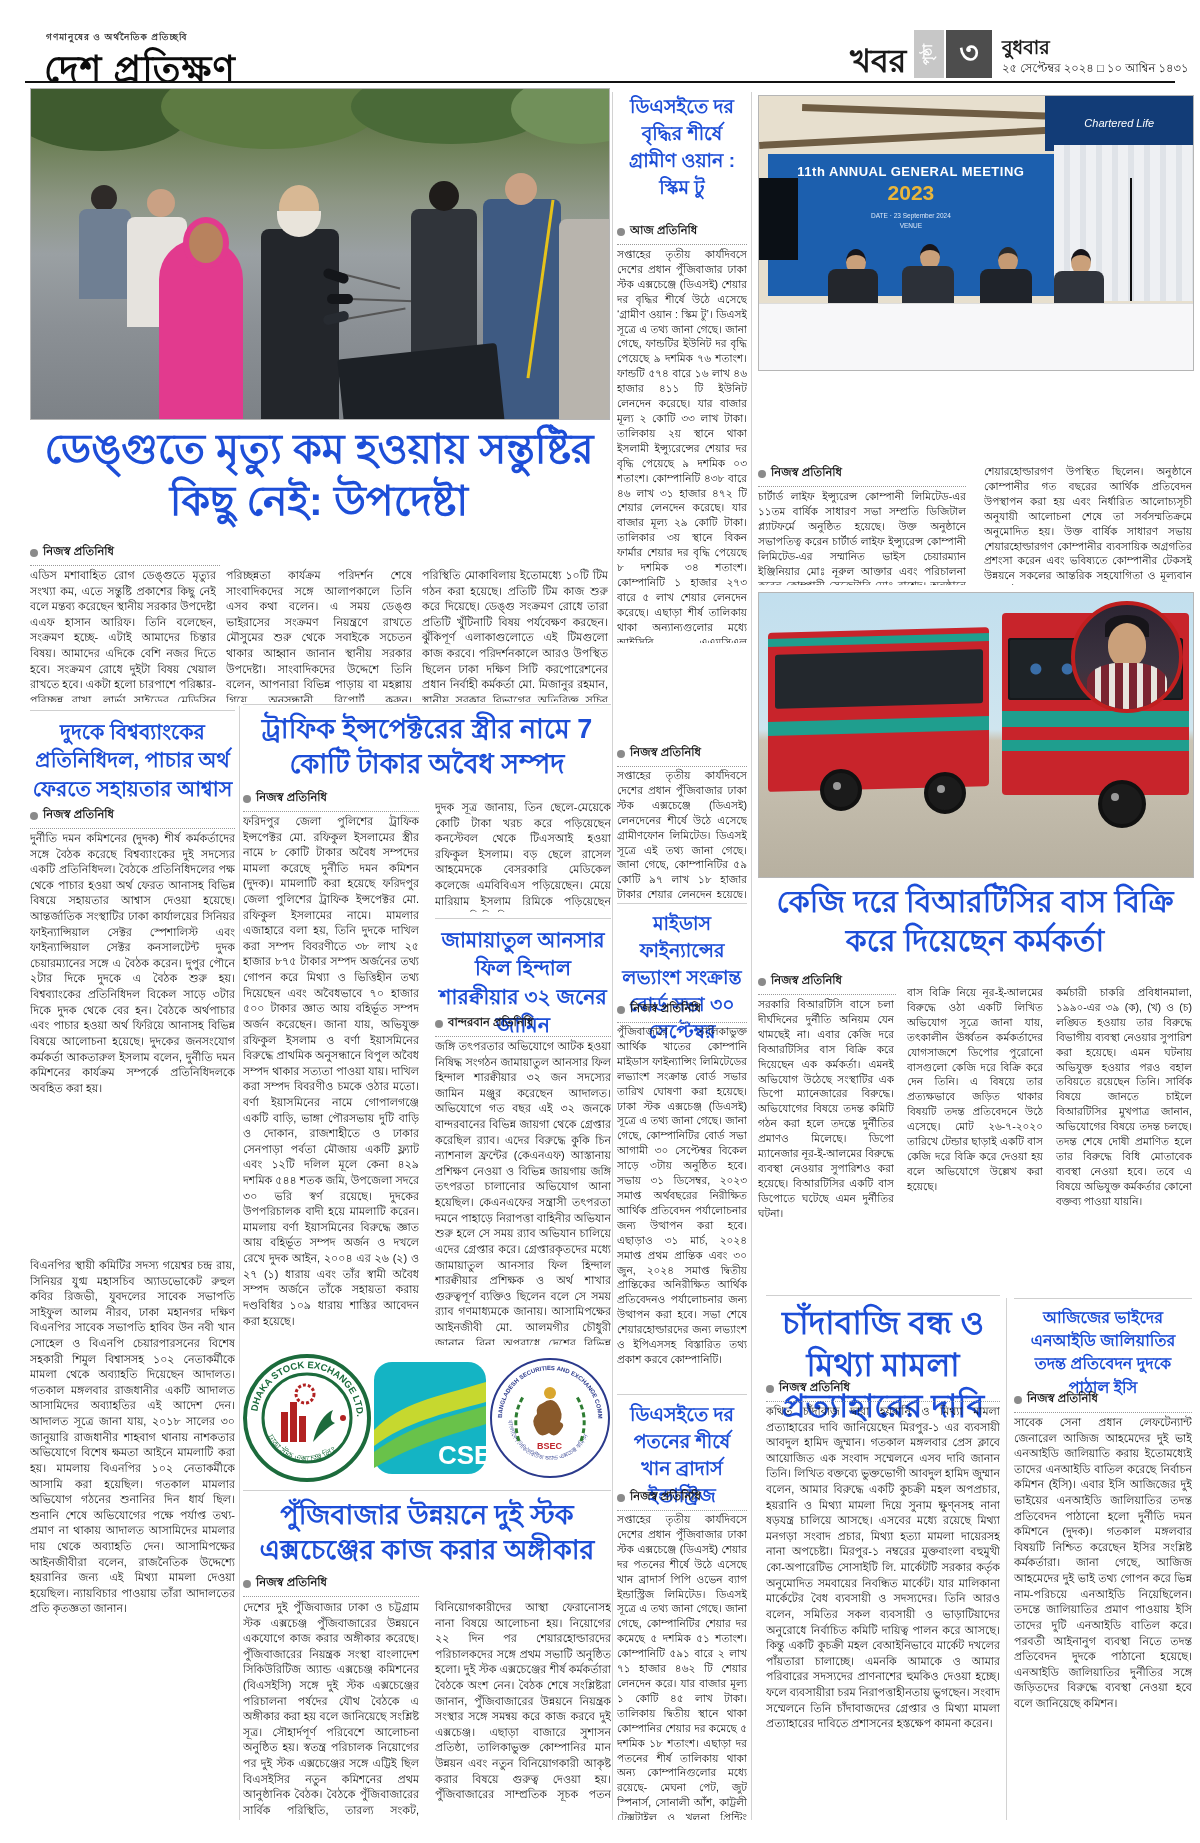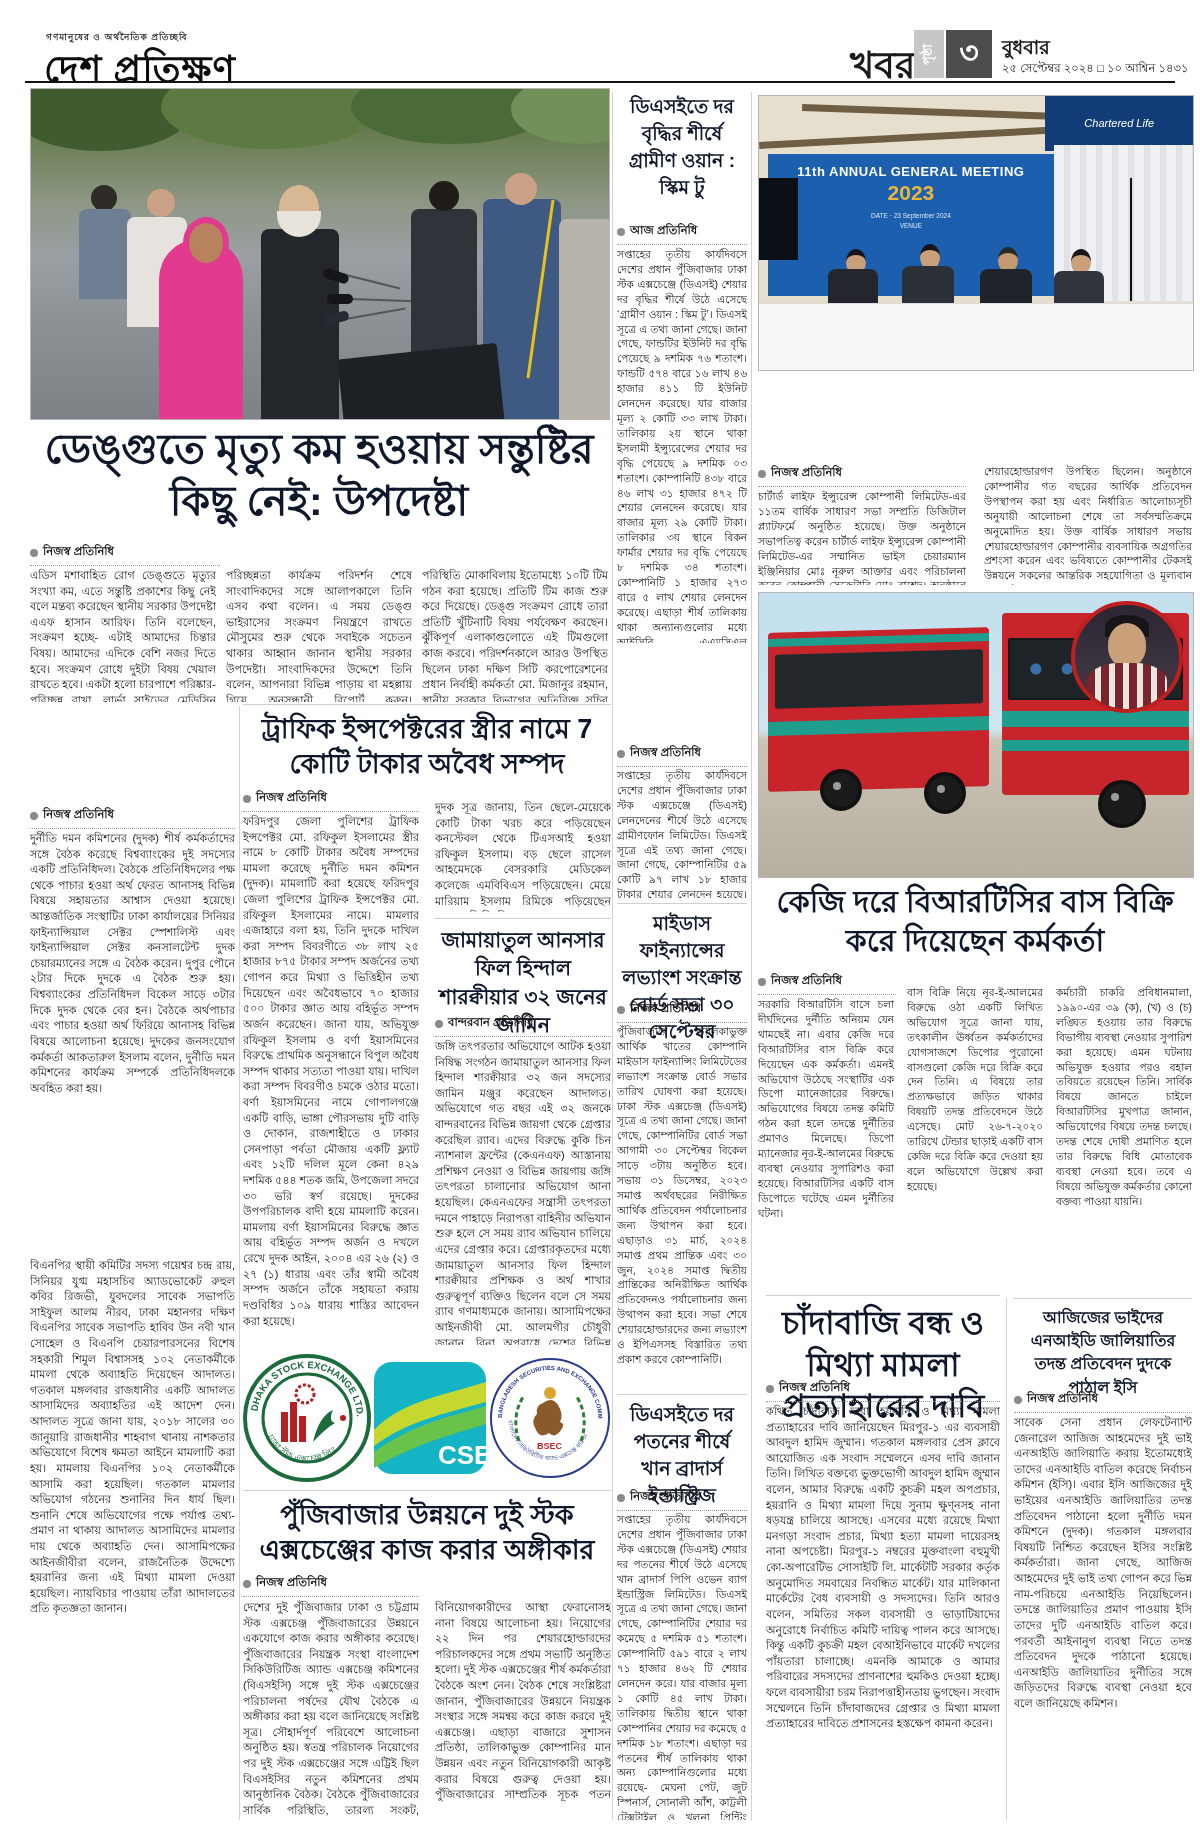--- a/index.html
+++ b/index.html
@@ -2,31 +2,31 @@
 <html><head>
 <meta charset="utf-8">
 <style>
   html,body{margin:0;padding:0;background:#e8e8e8;}
   #page{position:relative;width:1200px;height:1843px;background:#ffffff;margin:0 auto;
         font-family:"Liberation Sans","DejaVu Sans",sans-serif;color:#1a1a1a;overflow:hidden;}
   .abs{position:absolute;}
   
   .mh-tagline{left:46px;top:30px;font-size:9px;letter-spacing:1px;color:#333;font-weight:700;}
   .mh-logo{left:44px;top:40px;font-size:37px;font-weight:800;color:#0c0c0c;letter-spacing:1px;}
-  .mh-section{left:850px;top:36px;font-size:37px;font-weight:800;}
+  .mh-section{left:850px;top:36px;font-size:32px;font-weight:800;}
   .mh-pageword{left:914px;top:30px;width:30px;height:48px;background:#c7c7c7;color:#fff;
       display:flex;align-items:center;justify-content:center;font-size:13px;font-weight:700;}
   .mh-pageword span{transform:rotate(-90deg);white-space:nowrap;}
   .mh-pagenum{left:946px;top:30px;width:46px;height:48px;background:#4d4d4d;color:#fff;
       display:flex;align-items:center;justify-content:center;font-size:30px;font-weight:800;}
   .mh-day{left:1002px;top:33px;font-size:19px;font-weight:800;}
   .mh-date{left:1002px;top:60px;font-size:11.5px;color:#222;}
   .mh-rule{left:25px;top:81px;width:1150px;height:2px;background:#111;}
   
-  .hl{font-weight:800;text-align:center;color:#0f172a;line-height:1.3;}
+  .hl{font-weight:800;text-align:center;color:#1d4ed8;line-height:1.3;}
   .sep-top{border-top:1px solid #cfcfcf;padding-top:7px;}
   .byline{display:flex;align-items:center;gap:5px;font-size:11.5px;font-weight:700;
           padding-bottom:3px;border-bottom:1px dotted #999;}
   .byline .dot{width:8px;height:8px;border-radius:50%;background:#8a8a8a;flex:0 0 auto;}
   .body-txt{font-size:11px;line-height:1.42;text-align:justify;overflow:hidden;color:#151515;}
   .body-sm{font-size:10.5px;}
   .vr{position:absolute;width:1px;background:#d2d2d2;}
   .photo{position:absolute;overflow:hidden;border:1px solid #b5b5b5;background:#888;}
   
   #ph-dengue{background:linear-gradient(180deg,#53663e 0%,#6c7f55 16%,#8d9684 34%,#9aa0a3 50%,#8b9095 72%,#7d8287 100%);}
@@ -145,20 +145,21 @@
   </div>
   <div class="abs hl hl-a1" style="left:30px;top:424px;width:578px;">ডেঙ্গুতে মৃত্যু কম হওয়ায় সন্তুষ্টির কিছু নেই: উপদেষ্টা</div>
   <div class="abs byline" style="left:30px;top:543px;width:190px;">
     <span class="dot"></span>
     <span>নিজস্ব প্রতিনিধি</span>
   </div>
   <div class="abs body-txt" style="left:30px;top:568px;width:186px;height:134px;">এডিস মশাবাহিত রোগ ডেঙ্গুতে মৃত্যুর সংখ্যা কম, এতে সন্তুষ্টি প্রকাশের কিছু নেই বলে মন্তব্য করেছেন স্থানীয় সরকার উপদেষ্টা এএফ হাসান আরিফ। তিনি বলেছেন, সংক্রমণ হচ্ছে- এটাই আমাদের চিন্তার বিষয়। আমাদের এদিকে বেশি নজর দিতে হবে। সংক্রমণ রোধে দুইটা বিষয় খেয়াল রাখতে হবে। একটা হলো চারপাশে পরিষ্কার-পরিচ্ছন্ন রাখা, লার্ভা সাইডের মেডিসিন দেওয়া, ফগিং করা। আরেকটা হলো জনগণকে সচেতন করা। গতকাল মঙ্গলবার সকালে পুরান ঢাকার নয়াবাজারের নবাব সিরাজউদ্দৌলা পার্কে</div>
   <div class="abs body-txt" style="left:226px;top:568px;width:186px;height:134px;">পরিচ্ছন্নতা কার্যক্রম পরিদর্শন শেষে সাংবাদিকদের সঙ্গে আলাপকালে তিনি এসব কথা বলেন। এ সময় ডেঙ্গু ভাইরাসের সংক্রমণ নিয়ন্ত্রণে রাখতে মৌসুমের শুরু থেকে সবাইকে সচেতন থাকার আহ্বান জানান স্থানীয় সরকার উপদেষ্টা। সাংবাদিকদের উদ্দেশে তিনি বলেন, আপনারা বিভিন্ন পাড়ায় বা মহল্লায় গিয়ে অনুসন্ধানী রিপোর্ট করুন। কাউন্সিলরকে প্রথমেই গিয়ে জিজ্ঞেস করুন, কেন তার এলাকা এতো অপরিচ্ছন্ন। তাহলে দেখা যাবে, কাউন্সিলররাও তৎপর হবেন এবং ধাপে ধাপে পরিচ্ছন্নতাকর্মীকেও মাঠে পাওয়া যাবে। উপদেষ্টা আরও বলেন, চলমান ডেঙ্গু</div>
   <div class="abs body-txt" style="left:422px;top:568px;width:186px;height:134px;">পরিস্থিতি মোকাবিলায় ইতোমধ্যে ১০টি টিম গঠন করা হয়েছে। প্রতিটি টিম কাজ শুরু করে দিয়েছে। ডেঙ্গু সংক্রমণ রোধে তারা প্রতিটি খুঁটিনাটি বিষয় পর্যবেক্ষণ করছেন। ঝুঁকিপূর্ণ এলাকাগুলোতে এই টিমগুলো কাজ করবে। পরিদর্শনকালে আরও উপস্থিত ছিলেন ঢাকা দক্ষিণ সিটি করপোরেশনের প্রধান নির্বাহী কর্মকর্তা মো. মিজানুর রহমান, স্থানীয় সরকার বিভাগের অতিরিক্ত সচিব এবং নারায়ণগঞ্জ সিটি করপোরেশনের প্রশাসক এএইচএম কামরুজ্জামানসহ ঢাকা দক্ষিণ সিটি করপোরেশন এবং স্থানীয় সরকার বিভাগের ঊর্ধ্বতন কর্মকর্তারা।</div>
 
+  <div class="abs hl hl-col sep-top" style="left:30px;top:710px;width:205px;">দুদকে বিশ্বব্যাংকের প্রতিনিধিদল, পাচার অর্থ ফেরতে সহায়তার আশ্বাস</div>
   <div class="abs byline" style="left:30px;top:806px;width:205px;">
     <span class="dot"></span>
     <span>নিজস্ব প্রতিনিধি</span>
   </div>
   <div class="abs body-txt" style="left:30px;top:831px;width:205px;height:316px;">দুর্নীতি দমন কমিশনের (দুদক) শীর্ষ কর্মকর্তাদের সঙ্গে বৈঠক করেছে বিশ্বব্যাংকের দুই সদস্যের একটি প্রতিনিধিদল। বৈঠকে প্রতিনিধিদলের পক্ষ থেকে পাচার হওয়া অর্থ ফেরত আনাসহ বিভিন্ন বিষয়ে সহায়তার আশ্বাস দেওয়া হয়েছে। আন্তর্জাতিক সংস্থাটির ঢাকা কার্যালয়ের সিনিয়র ফাইন্যান্সিয়াল সেক্টর স্পেশালিস্ট এবং ফাইন্যান্সিয়াল সেক্টর কনসালটেন্ট দুদক চেয়ারম্যানের সঙ্গে এ বৈঠক করেন। দুপুর পৌনে ২টার দিকে দুদকে এ বৈঠক শুরু হয়। বিশ্বব্যাংকের প্রতিনিধিদল বিকেল সাড়ে ৩টার দিকে দুদক থেকে বের হন। বৈঠকে অর্থপাচার এবং পাচার হওয়া অর্থ ফিরিয়ে আনাসহ বিভিন্ন বিষয়ে আলোচনা হয়েছে। দুদকের জনসংযোগ কর্মকর্তা আকতারুল ইসলাম বলেন, দুর্নীতি দমন কমিশনের কার্যক্রম সম্পর্কে প্রতিনিধিদলকে অবহিত করা হয়।</div>
 
   <div class="abs body-txt" style="left:30px;top:1258px;width:205px;height:562px;">বিএনপির স্থায়ী কমিটির সদস্য গয়েশ্বর চন্দ্র রায়, সিনিয়র যুগ্ম মহাসচিব অ্যাডভোকেট রুহুল কবির রিজভী, যুবদলের সাবেক সভাপতি সাইফুল আলম নীরব, ঢাকা মহানগর দক্ষিণ বিএনপির সাবেক সভাপতি হাবিব উন নবী খান সোহেল ও বিএনপি চেয়ারপারসনের বিশেষ সহকারী শিমুল বিশ্বাসসহ ১০২ নেতাকর্মীকে মামলা থেকে অব্যাহতি দিয়েছেন আদালত। গতকাল মঙ্গলবার রাজধানীর একটি আদালত আসামিদের অব্যাহতির এই আদেশ দেন। আদালত সূত্রে জানা যায়, ২০১৮ সালের ৩০ জানুয়ারি রাজধানীর শাহবাগ থানায় নাশকতার অভিযোগে বিশেষ ক্ষমতা আইনে মামলাটি করা হয়। মামলায় বিএনপির ১০২ নেতাকর্মীকে আসামি করা হয়েছিল। গতকাল মামলার অভিযোগ গঠনের শুনানির দিন ধার্য ছিল। শুনানি শেষে অভিযোগের পক্ষে পর্যাপ্ত তথ্য-প্রমাণ না থাকায় আদালত আসামিদের মামলার দায় থেকে অব্যাহতি দেন। আসামিপক্ষের আইনজীবীরা বলেন, রাজনৈতিক উদ্দেশ্যে হয়রানির জন্য এই মিথ্যা মামলা দেওয়া হয়েছিল। ন্যায়বিচার পাওয়ায় তাঁরা আদালতের প্রতি কৃতজ্ঞতা জানান।</div>
 
   <div class="abs hl hl-mid sep-top" style="left:243px;top:704px;width:368px;">ট্রাফিক ইন্সপেক্টরের স্ত্রীর নামে 7 কোটি টাকার অবৈধ সম্পদ</div>
   <div class="abs byline" style="left:243px;top:789px;width:176px;">

